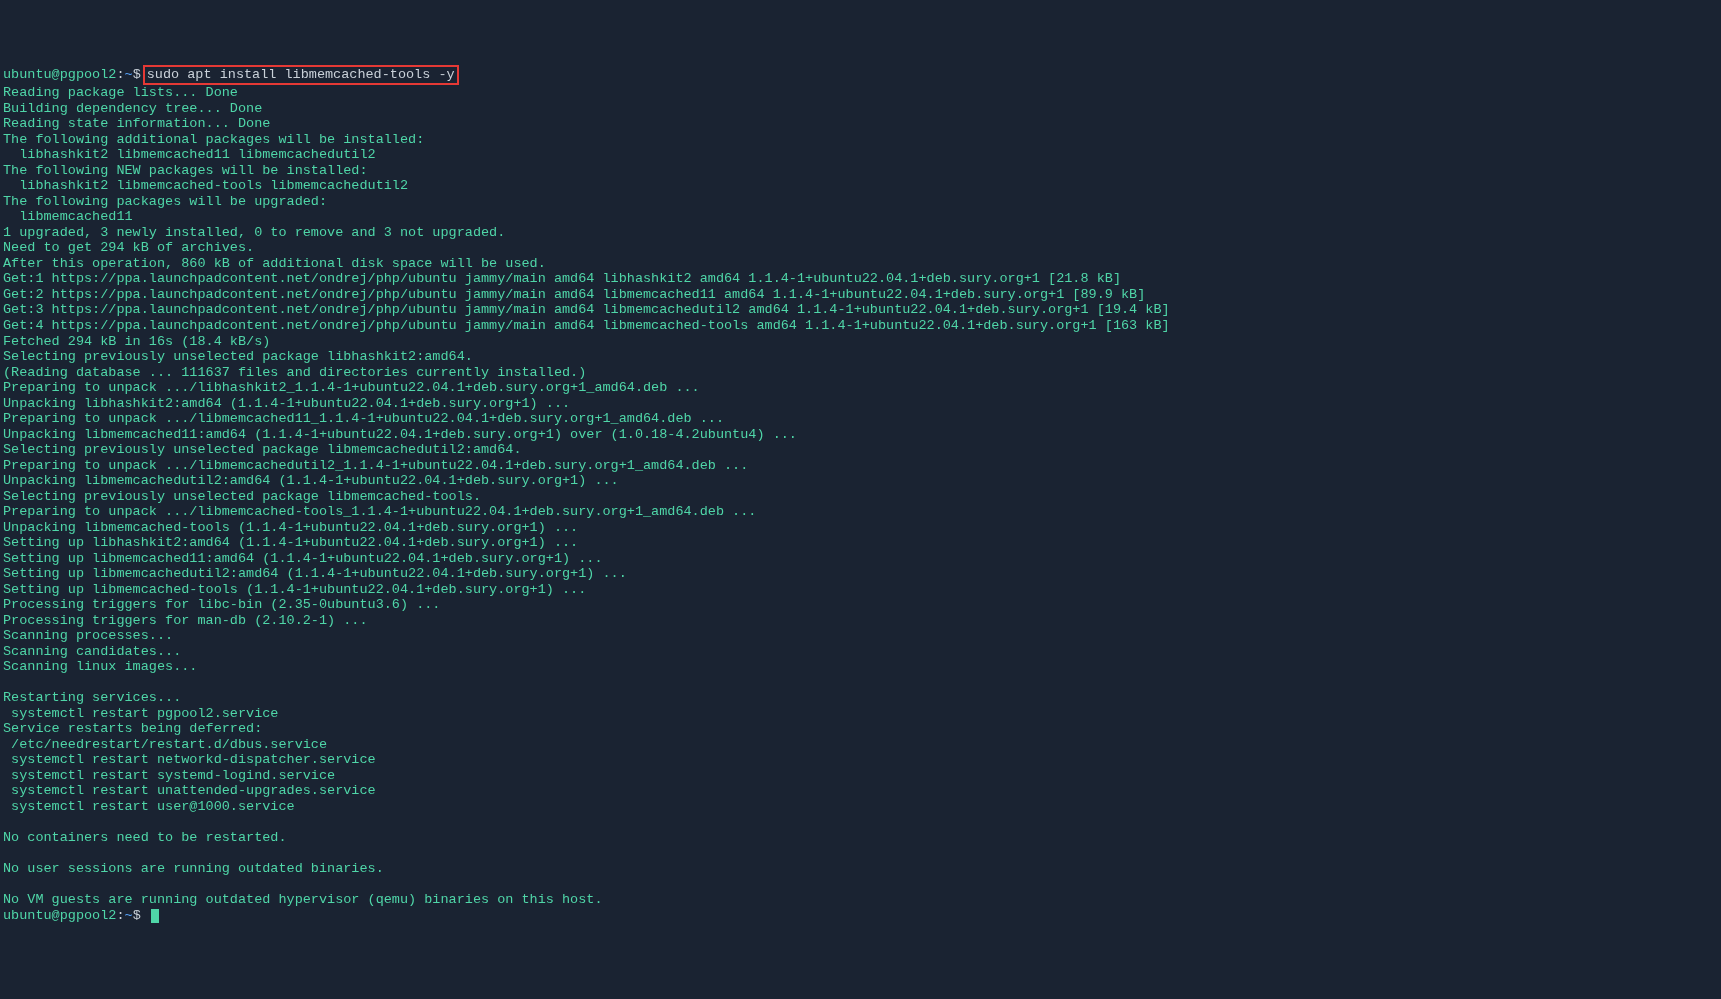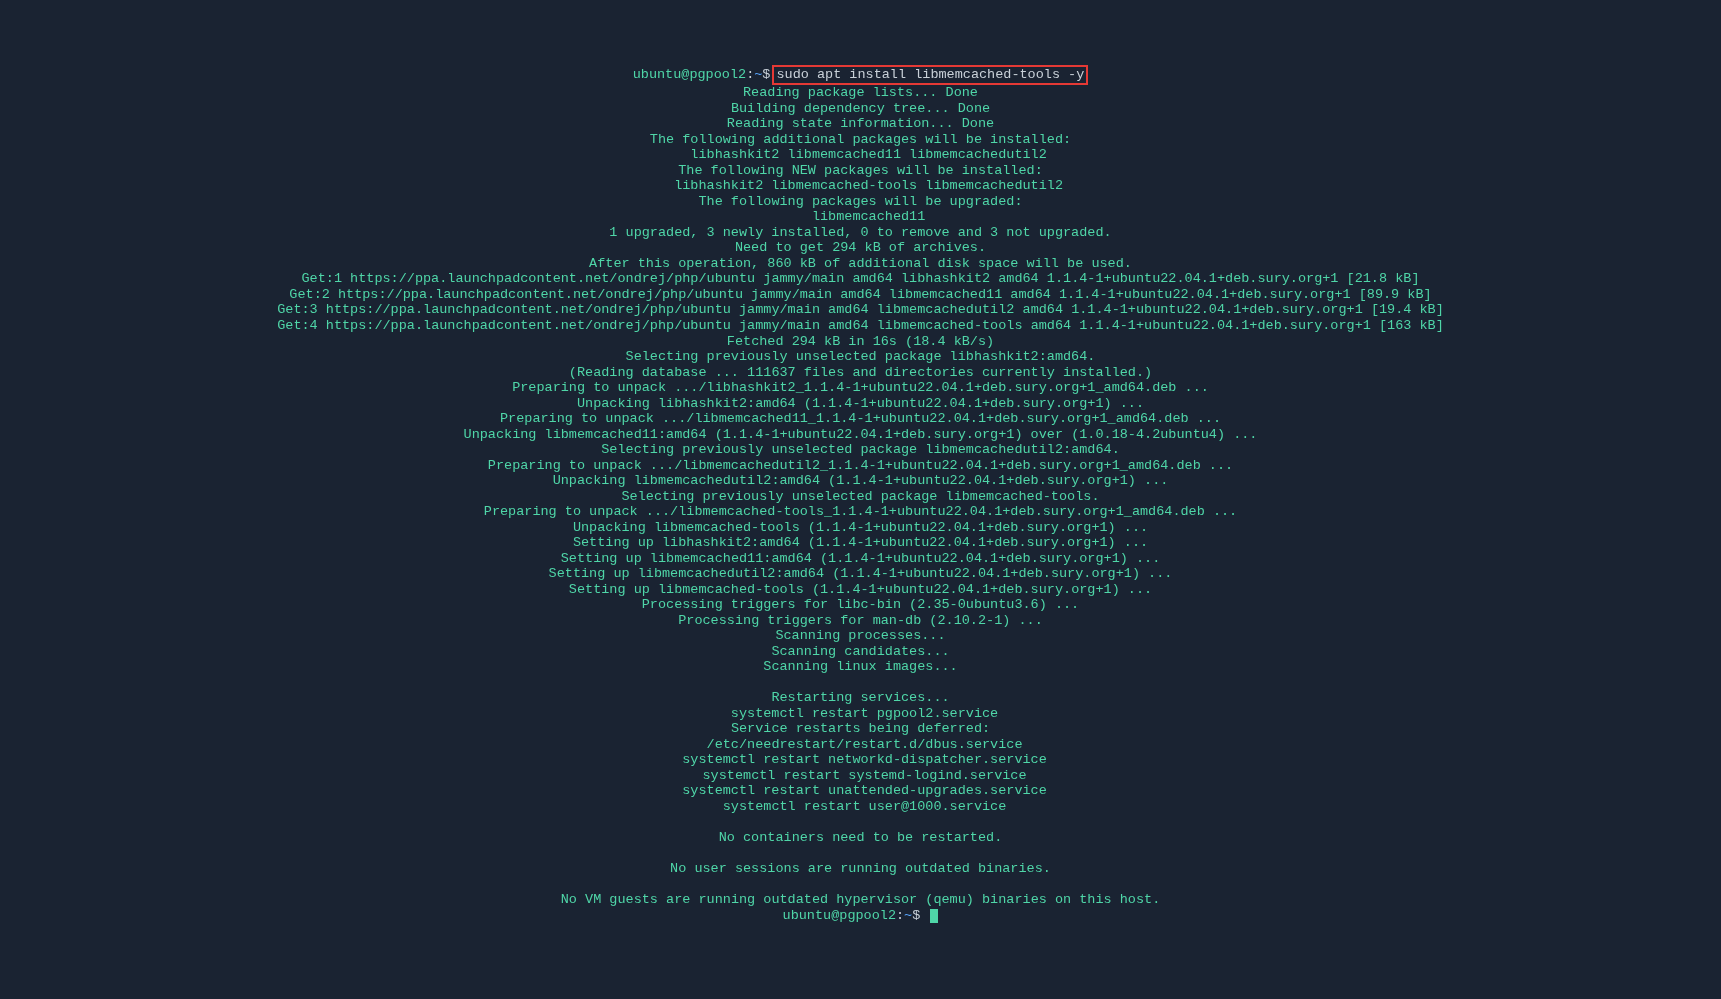--- a/index.html
+++ b/index.html
@@ -1,15 +1,15 @@
 <!DOCTYPE html>
 <html><head>
   <meta charset="utf-8">
   <style>
-    * { margin: 0; padding: 0; box-sizing: border-box; text-align: center; }
+    * { margin: 0; padding: 0; box-sizing: border-box; }
     body {
       background-color: #1a2332;
       color: #4fd6a8;
       font-family: 'Consolas', 'Monaco', 'Courier New', monospace;
       font-size: 13.5px;
       line-height: 1.15;
       padding: 3px;
       white-space: pre;
       width: 1721px;
       height: 999px;

